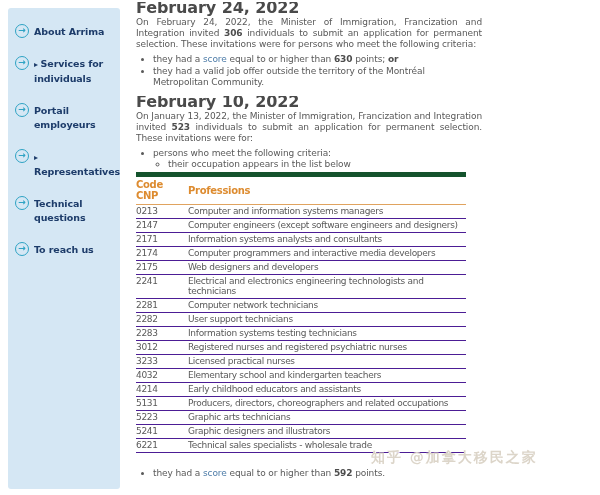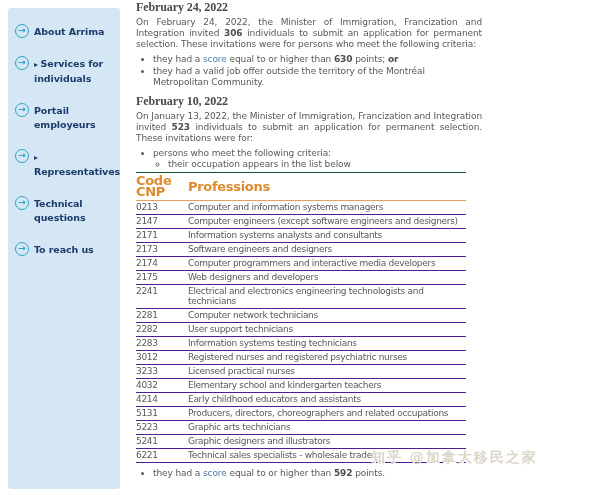--- a/index.html
+++ b/index.html
@@ -41,35 +41,35 @@
   
   .content {
     position:absolute; left:136px; top:0;
     width:346px; height:495px;
     font-size:9px; line-height:11px; letter-spacing:-0.1px;
   }
   .sec { position:absolute; left:0; right:0; overflow:hidden; }
   .sec1 { top:2px;  max-height:94px; }
   .sec2 { top:96px; max-height:76px; }
   .date-heading {
-    font-size:12px; color:#4a4a4a;
-    margin-bottom:4px; letter-spacing:-0.1px;font-family:Liberation Serif, serif;
+    font-size:16px; color:#4a4a4a;
+    margin-bottom:4px; letter-spacing:-0.1px;
   }
   .para { text-align:justify; margin-bottom:4px; color:#595959; }
   b { color:#4d4d4d; }
   .bullets { margin-left:17px; list-style:disc; }
   .bullets li { margin-bottom:1px; }
   .sub-bullets { list-style:circle; margin-left:15px; }
   .link { color:#4d7ca8; text-decoration:none; cursor:pointer; }
   
   .table-block { position:absolute; top:172px; left:0; width:330px; }
   .cnp-table { width:100%; border-collapse:collapse; font-size:9px; letter-spacing:-0.3px; }
   .cnp-table th {
-    text-align:left; color:#dd8b2f; font-size:13px;
-    border-top:1px solid #14532d; border-bottom:1px solid #e0a35f;
+    text-align:left; color:#dd8b2f; font-size:10px;
+    border-top:5px solid #14532d; border-bottom:1px solid #e0a35f;
     padding:2px 0 3px;
   }
   .cnp-table td {
     border-bottom:1px solid #4c1d95;
     padding:1px 0 2px; line-height:10px;
     color:#595959; vertical-align:top;
   }
   .code-col,.code-cell { width:52px; }
   
   .closing { position:absolute; top:468px; left:0; margin-left:17px; list-style:disc; }
@@ -154,24 +154,20 @@
             <td class="code-cell">2147</td>
             <td class="prof-cell">Computer engineers (except software engineers and designers)</td>
           </tr>
 
           <tr>
             <td class="code-cell">2171</td>
             <td class="prof-cell">Information systems analysts and consultants</td>
           </tr>
 
 
-          <tr>
-            <td class="code-cell">2173</td>
-            <td class="prof-cell">Software engineers and designers</td>
-          </tr>
 
           <tr>
             <td class="code-cell">2174</td>
             <td class="prof-cell">Computer programmers and interactive media developers</td>
           </tr>
 
           <tr>
             <td class="code-cell">2175</td>
             <td class="prof-cell">Web designers and developers</td>
           </tr>

